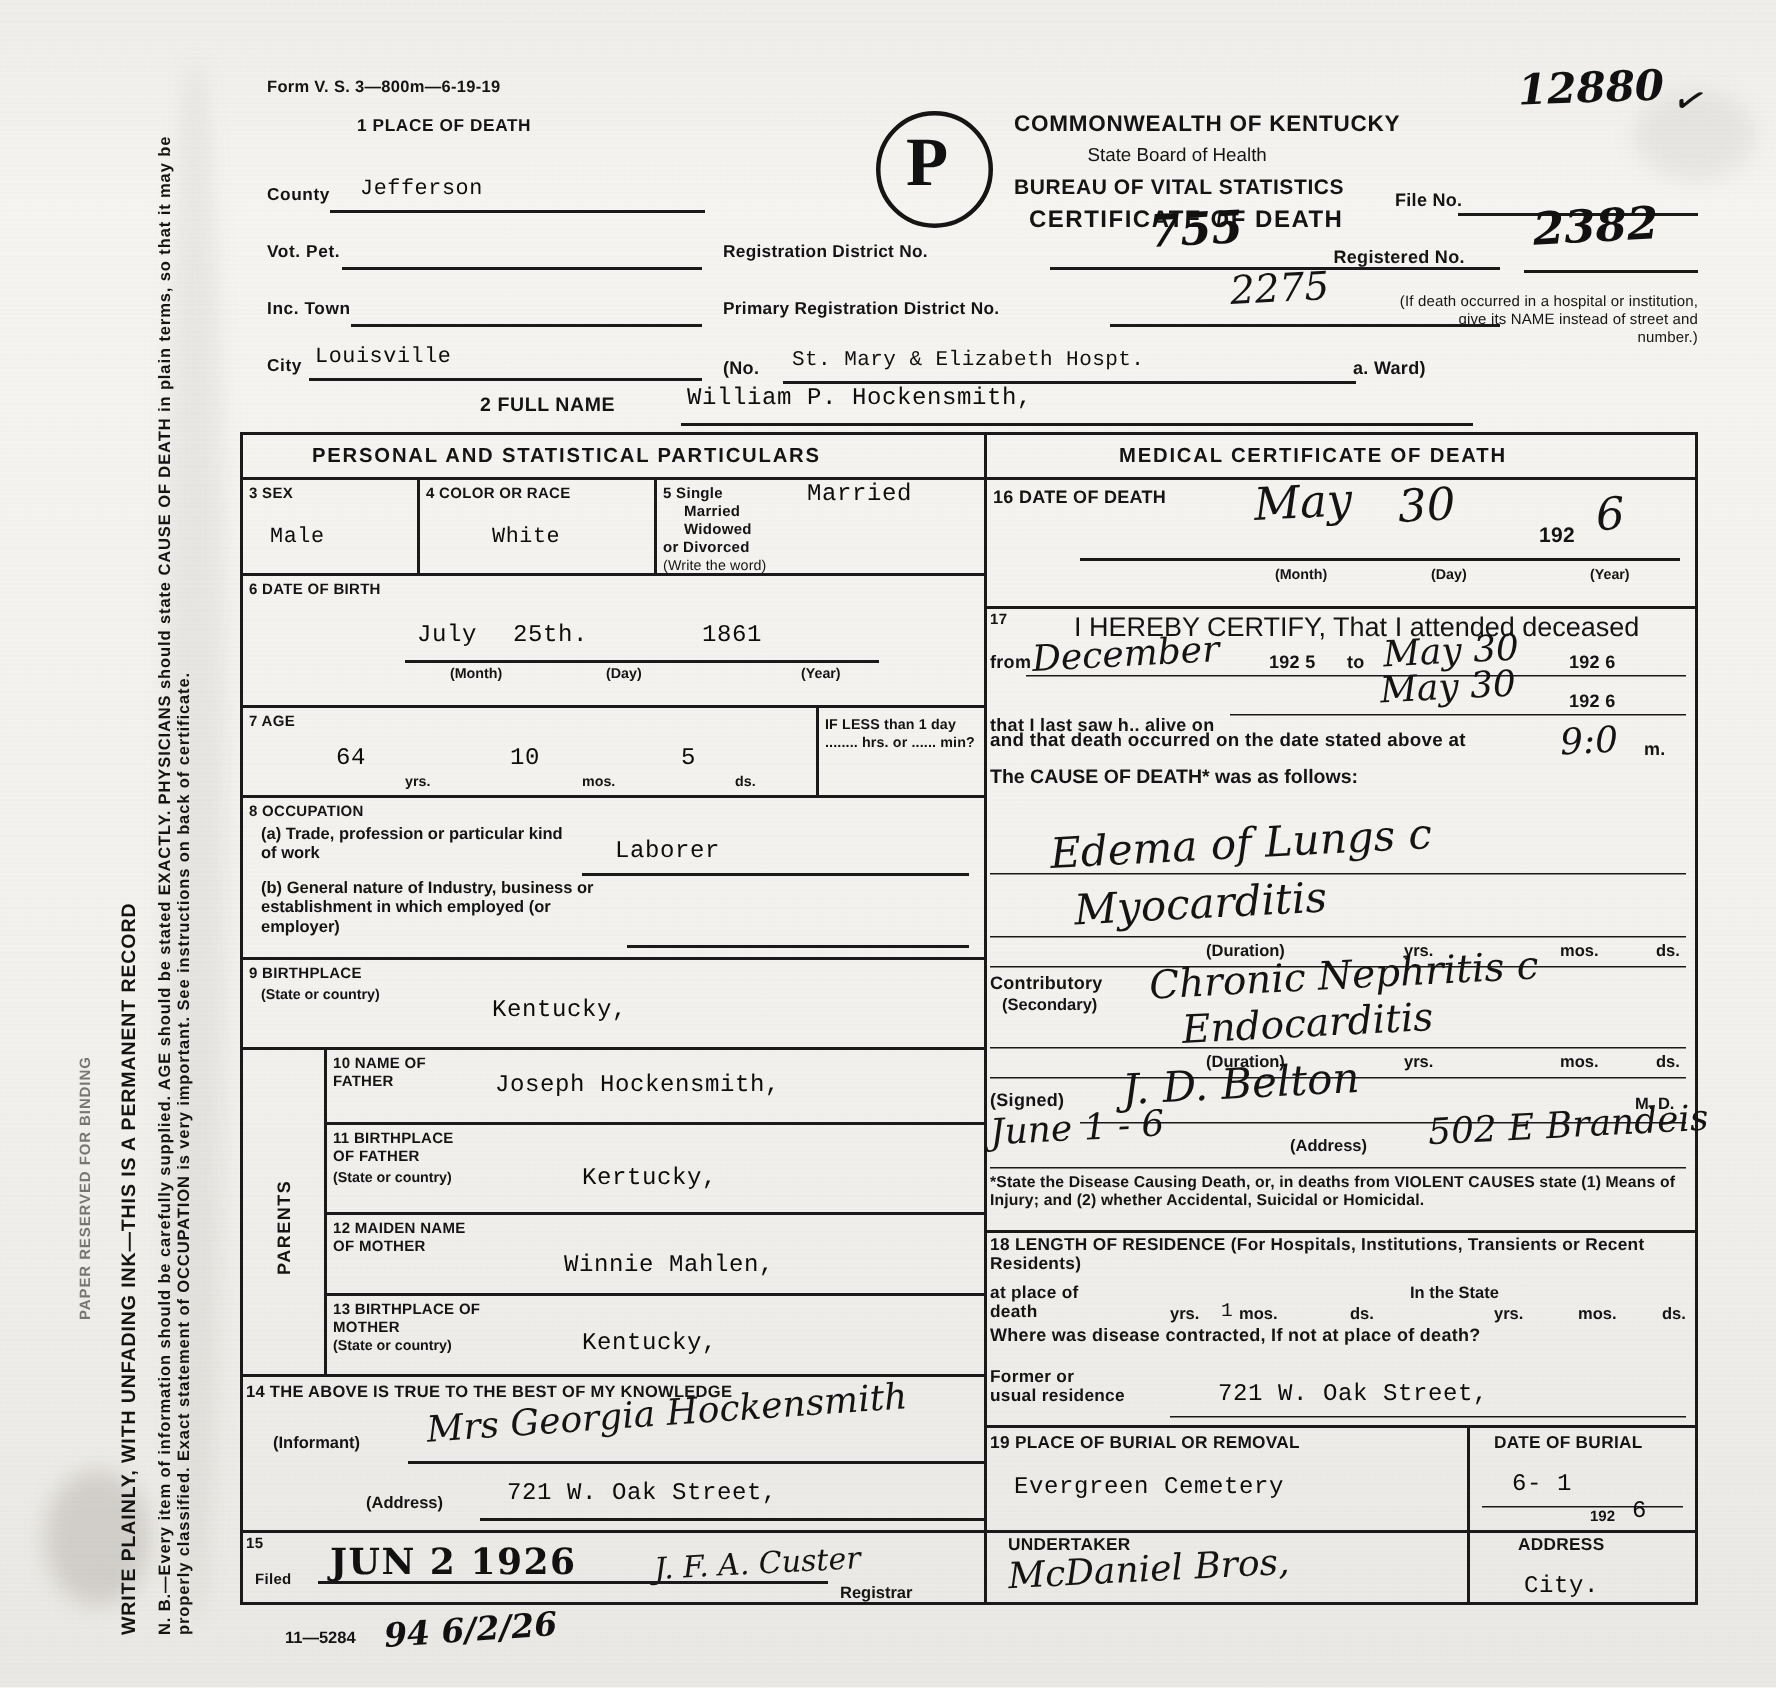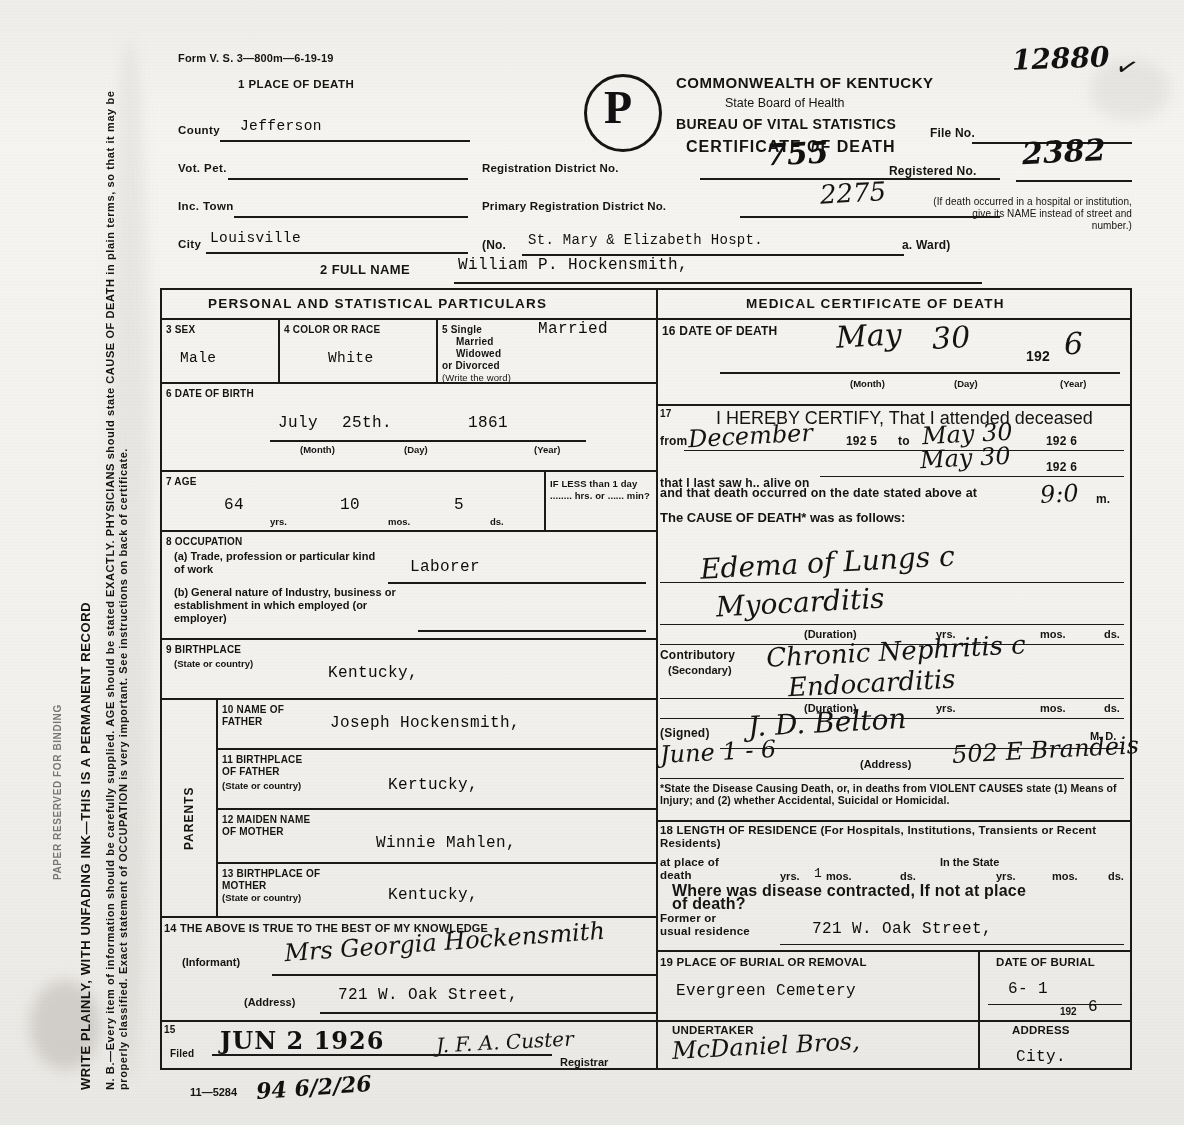--- a/index.html
+++ b/index.html
@@ -271,21 +271,21 @@
     <div class="t lbl-s" style="left:500px;top:794px;width:466px;white-space:normal;line-height:13px;font-size:11.5px;">18 LENGTH OF RESIDENCE (For Hospitals, Institutions, Transients or Recent Residents)</div>
     <div class="t lbl-s" style="left:500px;top:826px;width:80px;white-space:normal;line-height:13px;font-size:11.5px;">at place of death</div>
     <div class="t tiny-b" style="left:620px;top:840px;font-size:11px;">yrs.</div>
     <div class="t type-s" style="left:654px;top:836px;font-size:13px;">1</div>
     <div class="t tiny-b" style="left:666px;top:840px;font-size:11px;">mos.</div>
     <div class="t tiny-b" style="left:740px;top:840px;font-size:11px;">ds.</div>
     <div class="t tiny-b" style="left:780px;top:826px;font-size:11px;">In the State</div>
     <div class="t tiny-b" style="left:836px;top:840px;font-size:11px;">yrs.</div>
     <div class="t tiny-b" style="left:892px;top:840px;font-size:11px;">mos.</div>
     <div class="t tiny-b" style="left:948px;top:840px;font-size:11px;">ds.</div>
-    <div class="t lbl-s" style="left:500px;top:854px;width:360px;white-space:normal;line-height:13px;font-size:16px;margin-left:12px;">Where was disease contracted, If not at place of death?</div>
+    <div class="t lbl-s" style="left:500px;top:854px;width:360px;white-space:normal;line-height:13px;font-size:12px;">Where was disease contracted, If not at place of death?</div>
     <div class="t lbl-s" style="left:500px;top:882px;width:90px;white-space:normal;line-height:13px;font-size:11.5px;">Former or usual residence</div>
     <div class="t type" style="left:652px;top:890px;font-size:16px;">721 W. Oak Street,</div>
     <div class="ln h" style="left:620px;top:914px;width:344px;height:1.2px;"></div>
 
     <div class="ln h" style="left:496px;top:920px;width:474px;"></div>
     <div class="ln h" style="left:496px;top:990px;width:474px;"></div>
     <div class="ln v" style="left:818px;top:920px;height:118px;"></div>
     <div class="t lbl-s" style="left:500px;top:926px;font-size:11.5px;">19 PLACE OF BURIAL OR REMOVAL</div>
     <div class="t type" style="left:516px;top:952px;font-size:16px;">Evergreen Cemetery</div>
     <div class="t lbl-s" style="left:836px;top:926px;font-size:11.5px;">DATE OF BURIAL</div>

